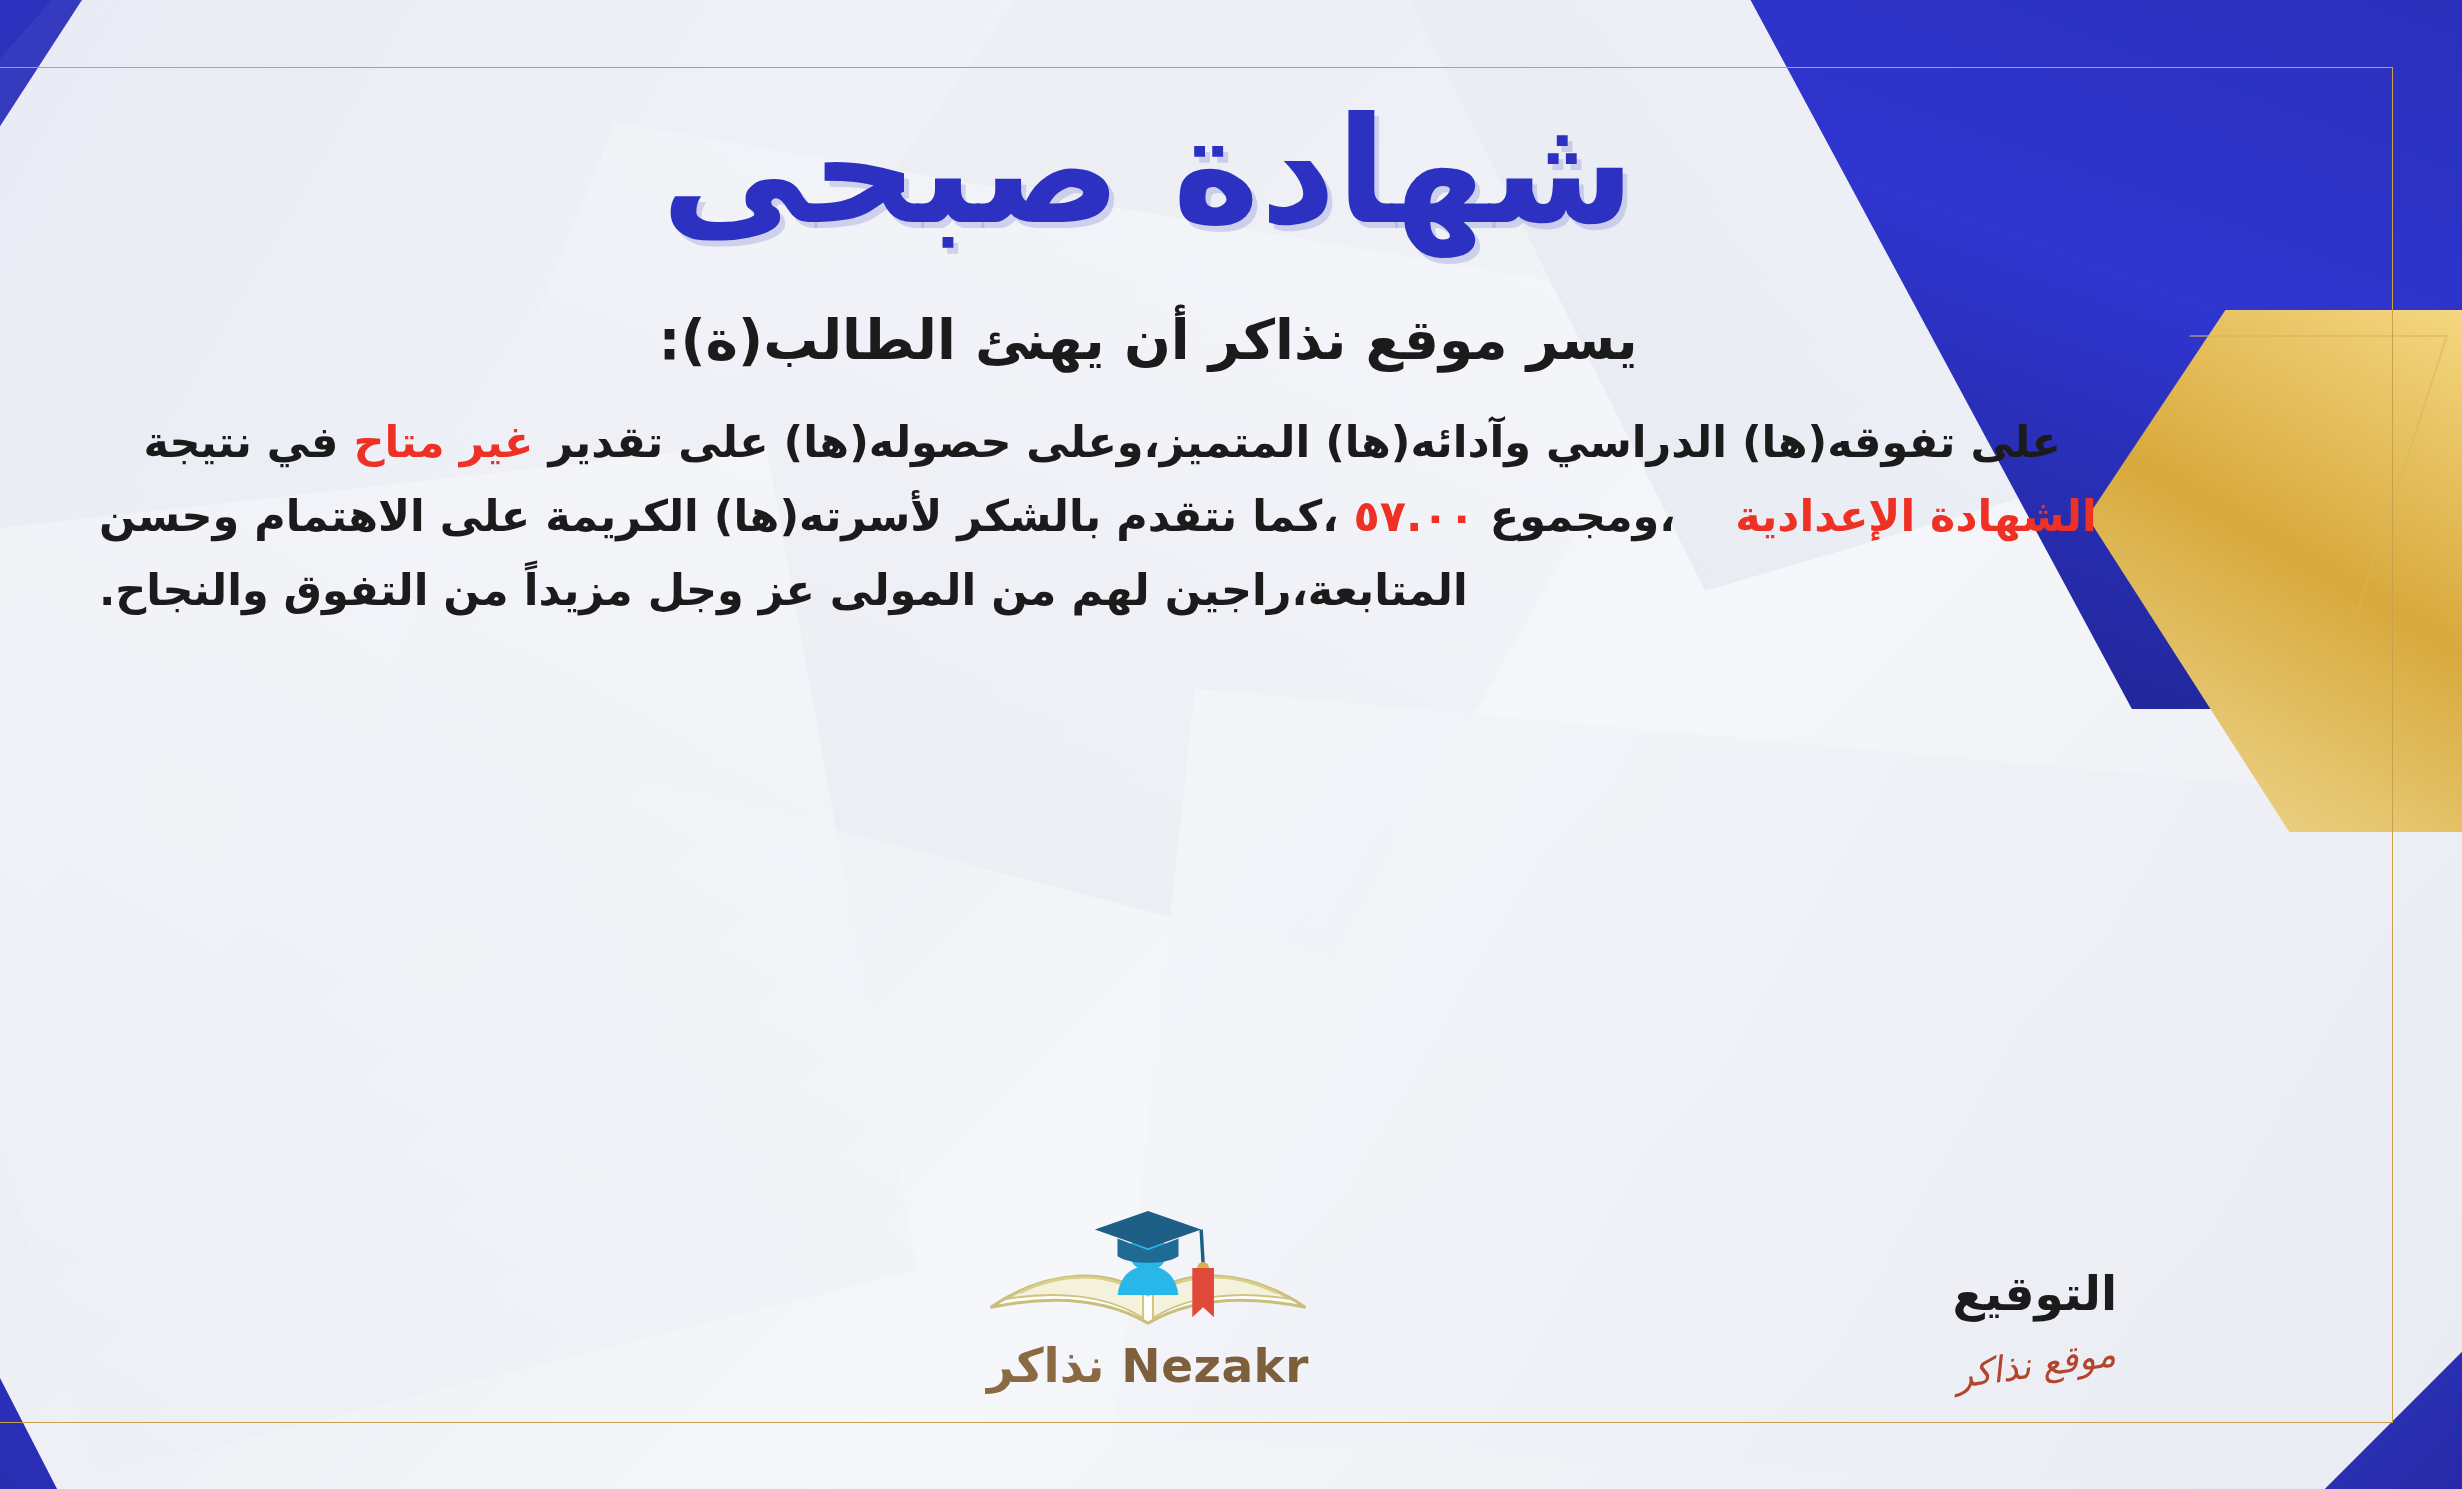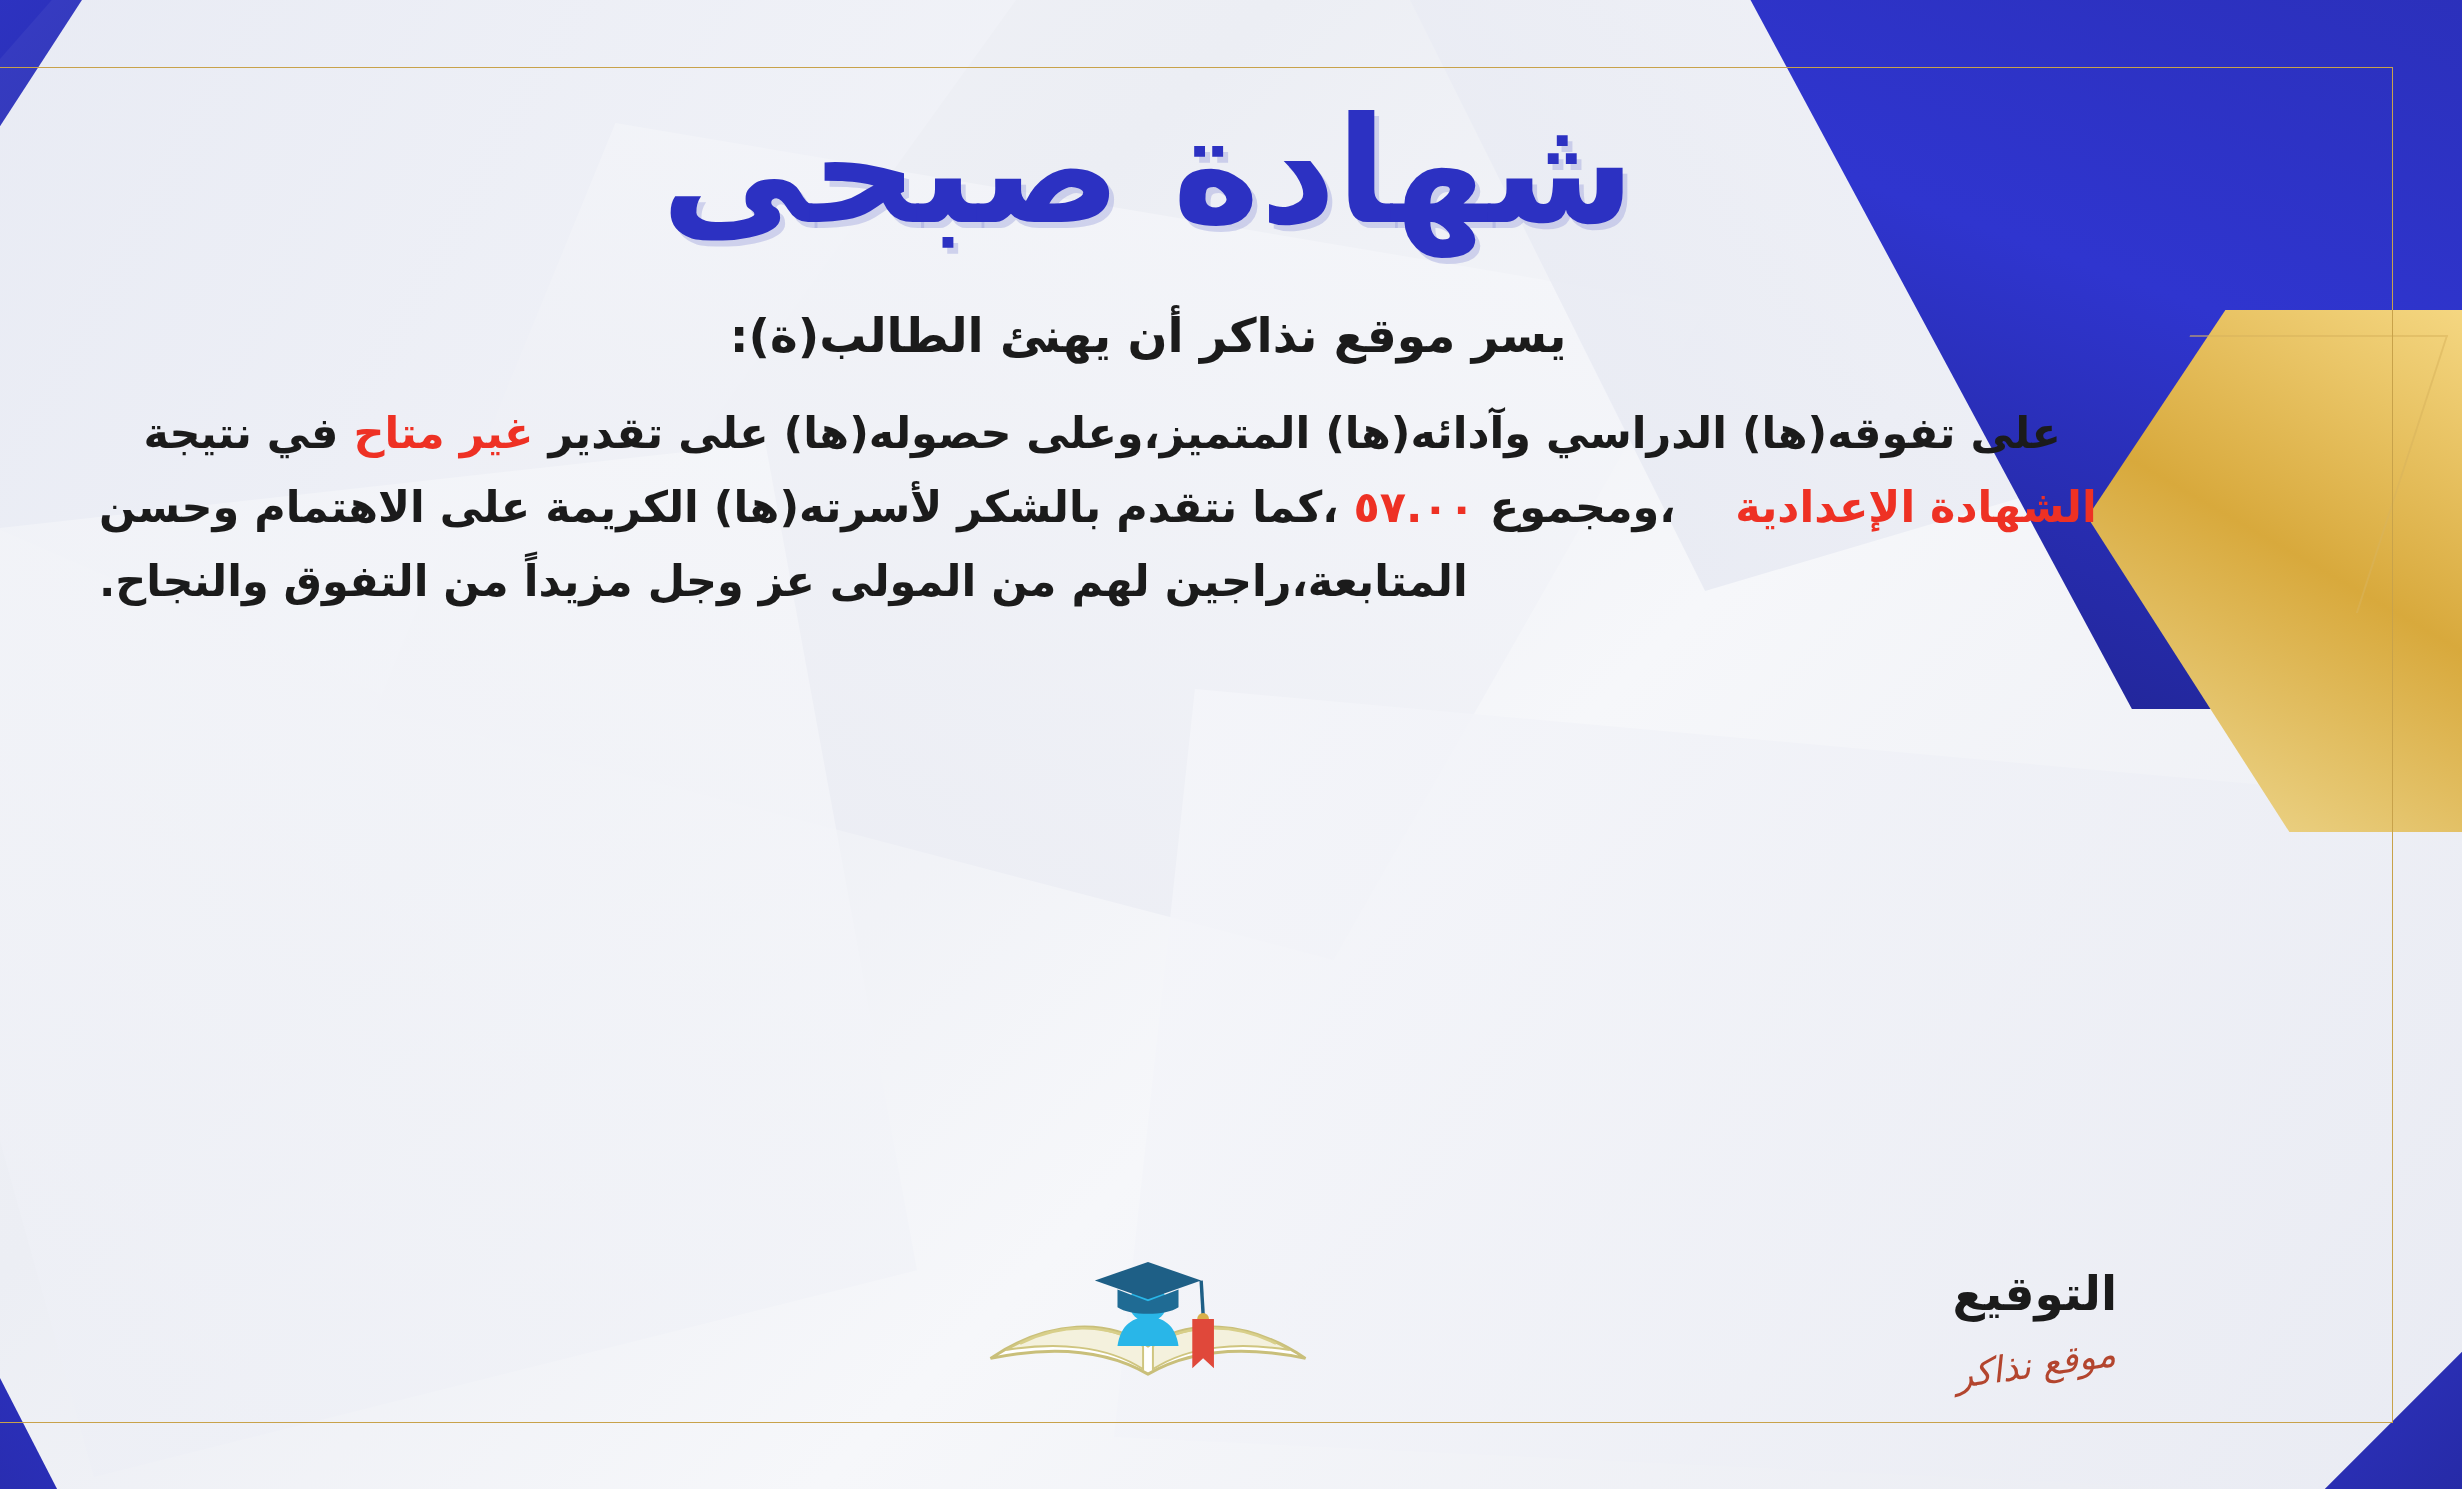--- a/index.html
+++ b/index.html
@@ -148,21 +148,21 @@
     line-height: 1.05;
     font-weight: 700;
     color: #2c31c2;
     letter-spacing: -2px;
     text-shadow: 4.9px 5.9px 0 rgba(140,146,215,.35);
     direction: rtl;
   }
 
   .intro {
     margin-top: 59px;
-    font-size: 47px;
+    font-size: 55px;
     color: #1b1b1b;
     font-weight: 600;
     direction: rtl;
   }
 
   .student-name {
     margin-top: 27.6px;
     font-size: 50px;
     font-weight: 700;
     color: #ee3124;
@@ -291,17 +291,21 @@
         <circle cx="380" cy="118" r="38" fill="#29b6e8"></circle>
         <path d="M318 205 C 324 160, 352 146, 380 146 C 408 146, 436 160, 442 205 Z" fill="#29b6e8"></path>
 
         <path d="M272 72 L 380 34 L 488 72 L 380 110 Z" fill="#1e5f86"></path>
         <path d="M318 90 L 318 126 C 344 144, 416 144, 442 126 L 442 90 L 380 114 Z" fill="#1f6b94"></path>
         <line x1="488" y1="72" x2="492" y2="140" stroke="#1e5f86" stroke-width="7"></line>
         <circle cx="492" cy="150" r="12" fill="#d8b04a"></circle>
 
         <path d="M470 150 L 470 250 L 492 230 L 514 250 L 514 150 Z" fill="#e0483a"></path>
       </svg>
+      <div class="logo-text">
+        <span class="latin">Nezakr</span>
+        <span>نذاكر</span>
+      </div>
     </div>
 
   </div>
 </div>
 
 
 </body></html>

